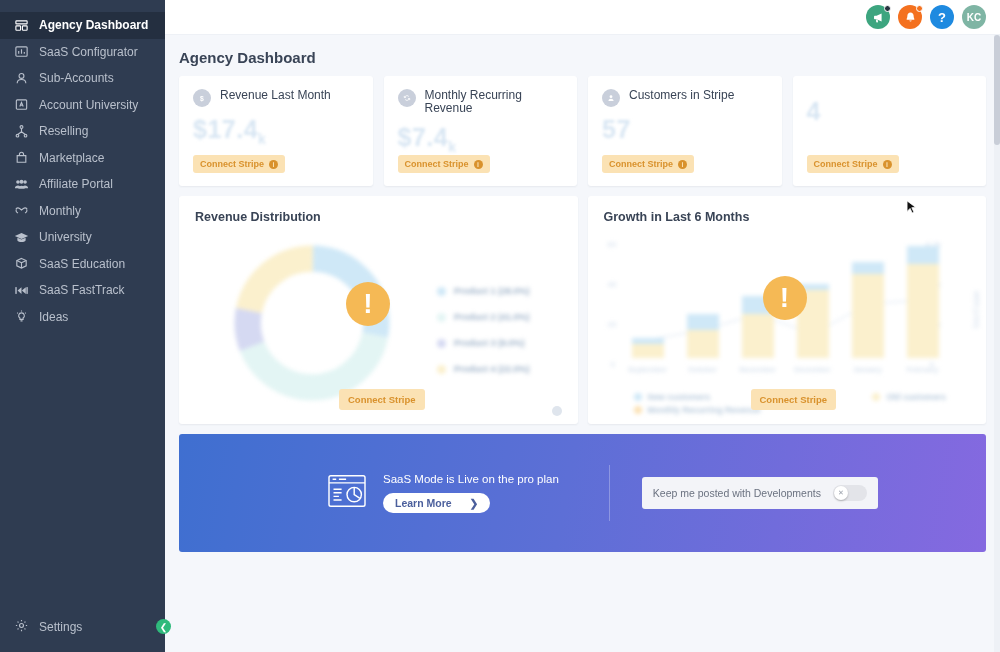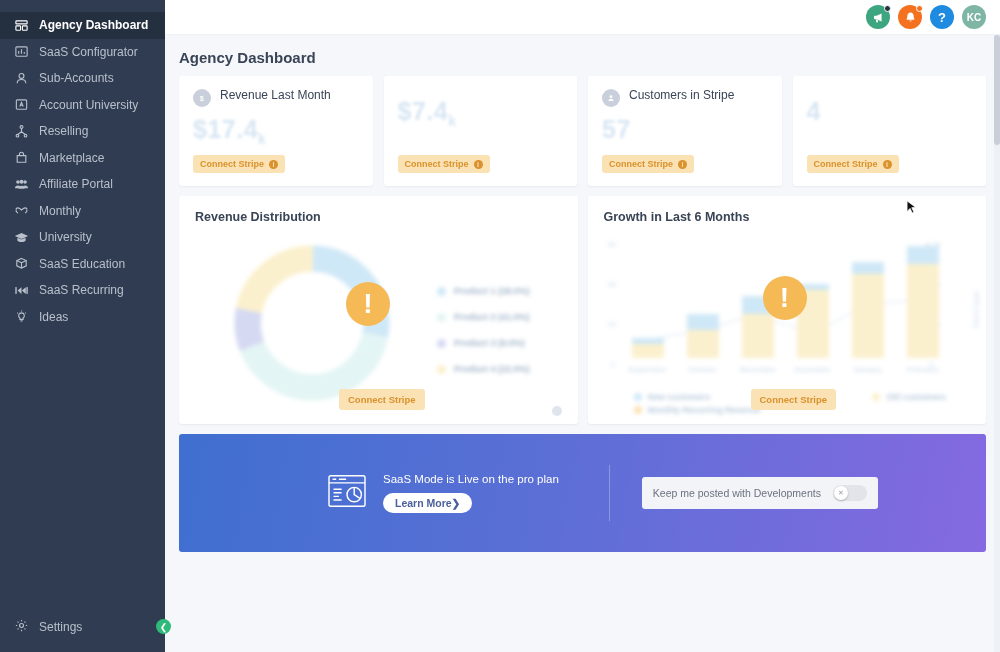--- a/index.html
+++ b/index.html
@@ -158,21 +158,21 @@
   .banner {
     margin: 10px 14px 0 14px; height: 118px; border-radius: 3px;
     background: linear-gradient(100deg, #3f6fd0 0%, #5d6fd6 48%, #8569e0 100%);
     display: flex; align-items: center; position: relative;
   }
   .banner-left { display: flex; align-items: center; gap: 16px; margin-left: 148px; }
   .banner-txt { color: #fff; }
   .banner-txt .hl { font-size: 11.5px; margin-bottom: 8px; }
   .learn-btn {
     background: #fff; color: #4b5f9c; font-size: 10.5px; font-weight: bold;
-    border-radius: 11px; padding: 4px 12px; display: inline-flex; align-items: center; gap: 0;
+    border-radius: 11px; padding: 4px 12px; display: inline-flex; align-items: center; gap: 18px;
     border: none; cursor: pointer;
   }
   .banner-sep { width: 1px; height: 56px; background: rgba(255,255,255,.28); margin-left: 50px; }
   .toggle-pill {
     margin-left: 32px; background: #f3f4f8; border-radius: 3px;
     display: flex; align-items: center; gap: 12px;
     padding: 8px 11px; font-size: 10.5px; color: #6b7280;
   }
   .switch { width: 34px; height: 16px; border-radius: 9px; background: #e3e4e9; position: relative; cursor: pointer; }
   .switch .knob {
@@ -302,21 +302,21 @@
 
       <div class="nav-item">
         <span class="ico">
           <svg width="15" height="15" viewBox="0 0 16 16" fill="#b9c0cc">
             <rect x="1.4" y="4.4" width="1.5" height="7.2"></rect>
               <path d="M3.8 8L8 4.4v7.2z"></path>
               <path d="M8.4 8l4.2-3.6v7.2z"></path>
               <rect x="13.2" y="4.4" width="1.5" height="7.2"></rect>
           </svg>
         </span>
-        <span>SaaS Recurring</span>
+        <span>SaaS FastTrack</span>
       </div>
 
       <div class="nav-item">
         <span class="ico">
           <svg width="15" height="15" viewBox="0 0 16 16" fill="none" stroke="#b9c0cc" stroke-width="1.2">
             <path d="M8 4.2a3 3 0 00-1.7 5.5v1.4h3.4V9.7A3 3 0 008 4.2z"></path>
               <path d="M6.9 12.6h2.2M8 1.6v1M3.4 4l.8.7M12.6 4l-.8.7"></path>
           </svg>
         </span>
         <span>Ideas</span>
@@ -387,20 +387,30 @@
           <div class="stat-value">
             <span>$17.4</span><sub>k</sub>
           </div>
           <div class="connect-btn">
             <span>Connect Stripe</span>
             <span class="i-circ">i</span>
           </div>
         </div>
 
         <div class="stat-card">
+          <div class="stat-head">
+            <span class="stat-badge">
+              <svg width="12" height="12" viewBox="0 0 16 16">
+                  <circle cx="8" cy="8" r="7" fill="#c9cfdb"></circle>
+                  <path d="M5 7.3a3.1 3.1 0 015.3-1.4M11 8.7a3.1 3.1 0 01-5.3 1.4" stroke="#fff" stroke-width="1.2" fill="none"></path>
+                  <path d="M4.4 5.2v2.1h2.1M11.6 10.8V8.7H9.5" stroke="#fff" stroke-width="1.1" fill="none"></path>
+                </svg>
+            </span>
+            <span class="stat-title">Monthly Recurring Revenue</span>
+          </div>
           <div class="stat-value">
             <span>$7.4</span><sub>k</sub>
           </div>
           <div class="connect-btn">
             <span>Connect Stripe</span>
             <span class="i-circ">i</span>
           </div>
         </div>
 
         <div class="stat-card">

